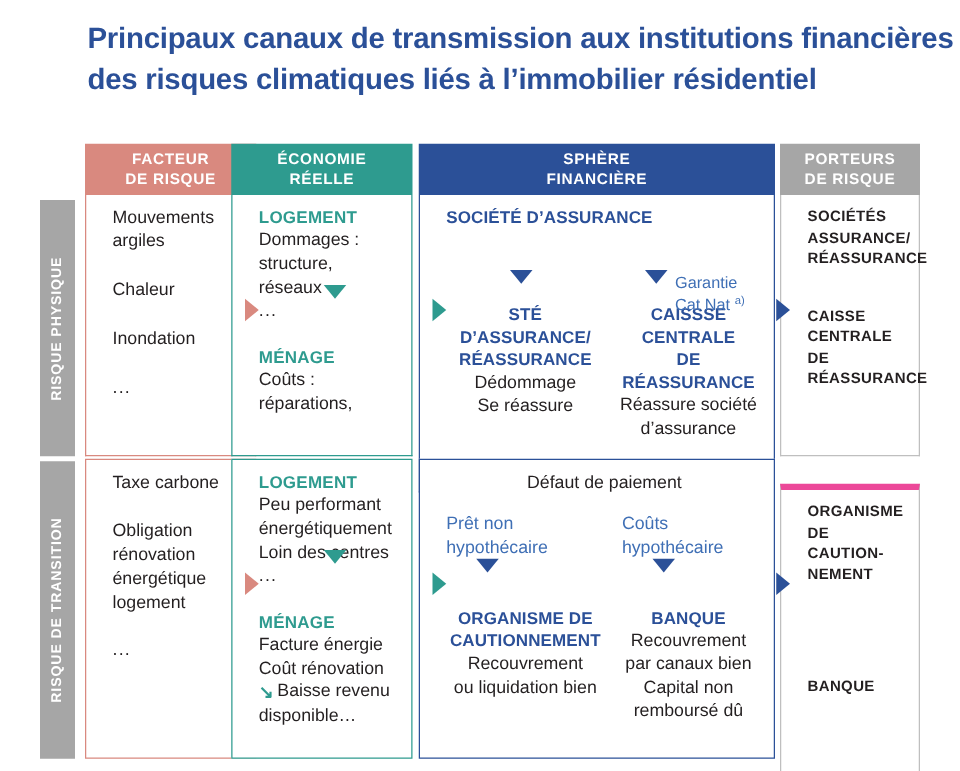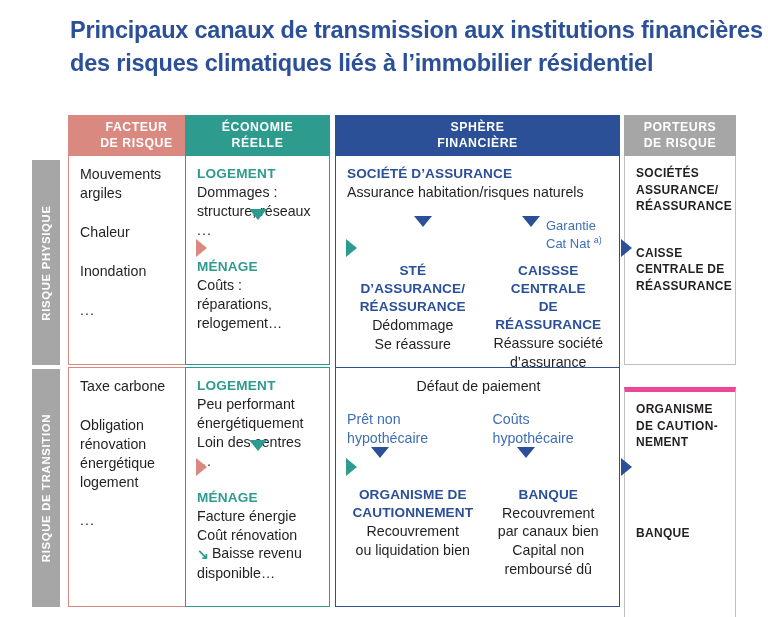--- a/index.html
+++ b/index.html
@@ -89,20 +89,21 @@
   #rowlabel-physique   { top: 45px;  height: 205px; }
   #rowlabel-transition { top: 254px; height: 238px; }
 
   
   .cell {
     position: absolute;
     background: #ffffff;
     box-sizing: border-box;
     font-size: 14.2px;
     line-height: 1.33;
+    padding-left: 10px;
   }
   .cell .pad { padding: 9px 9px 6px 11px; }
 
   .cell.c1 { border: 1.6px solid #D9897F; border-top: none; }
   .cell.c2 { border: 1.6px solid #2E9B8F; border-top: none; }
   .cell.c3 { border: 1.6px solid #2B5098; border-top: none; }
   .cell.c4 { border: 1px solid #BFBFBF; border-top: none; }
 
   .cell.c1.r2 { border-top: 1.6px solid #D9897F; }
   .cell.c2.r2 { border-top: 1.6px solid #2E9B8F; }
@@ -152,21 +153,21 @@
 
   #conn-1-2-a { left: 164px; top: 124px; }
   #conn-2-3-a { left: 314px; top: 124px; }
   #conn-3-4-a { left: 589px; top: 124px; }
   #conn-1-2-b { left: 164px; top: 343px; }
   #conn-2-3-b { left: 314px; top: 343px; }
   #conn-3-4-b { left: 589px; top: 343px; }
 
   
   .sphere-top { position: relative; }
-  .arrow-row1 { position: absolute; left: 16px; top: 62px; width: 100%; height: 40px; }
+  .arrow-row1 { position: absolute; left: 0; top: 62px; width: 100%; height: 40px; }
   .arrow-a { position: absolute; left: 62px; top: 8px; }
   .arrow-b { position: absolute; left: 170px; top: 8px; }
   .catnat {
     position: absolute;
     left: 194px; top: 0px;
     color: #3F6FB5;
     font-size: 13px;
     line-height: 1.3;
   }
   .catnat sup { font-size: 9px; }
@@ -245,28 +246,26 @@
       <div class="body-txt">Dommages :</div>
       <div class="body-txt">structure, réseaux</div>
       <div class="ellipsis-row">
         <span class="body-txt dots">...</span>
         <span class="tri-wrap"><span class="tri-down teal"></span></span>
       </div>
       <div class="gap-md"></div>
       <div class="hdg-teal">MÉNAGE</div>
       <div class="body-txt">Coûts :</div>
       <div class="body-txt">réparations,</div>
-      <div class="body-txt">relogement…</div>
     </div>
   </div>
 
   <div class="cell c3 r1" id="cell-3-1">
     <div class="pad sphere-top">
       <div class="hdg-blue">SOCIÉTÉ D’ASSURANCE</div>
-      <div class="body-txt">Assurance habitation/risques naturels</div>
 
       <div class="arrow-row1">
         <span class="arrow-a"><span class="tri-down"></span></span>
         <span class="arrow-b"><span class="tri-down"></span></span>
         <span class="catnat">
           <span>Garantie</span><br>
           <span>Cat Nat</span>
           <sup>a)</sup>
         </span>
       </div>

